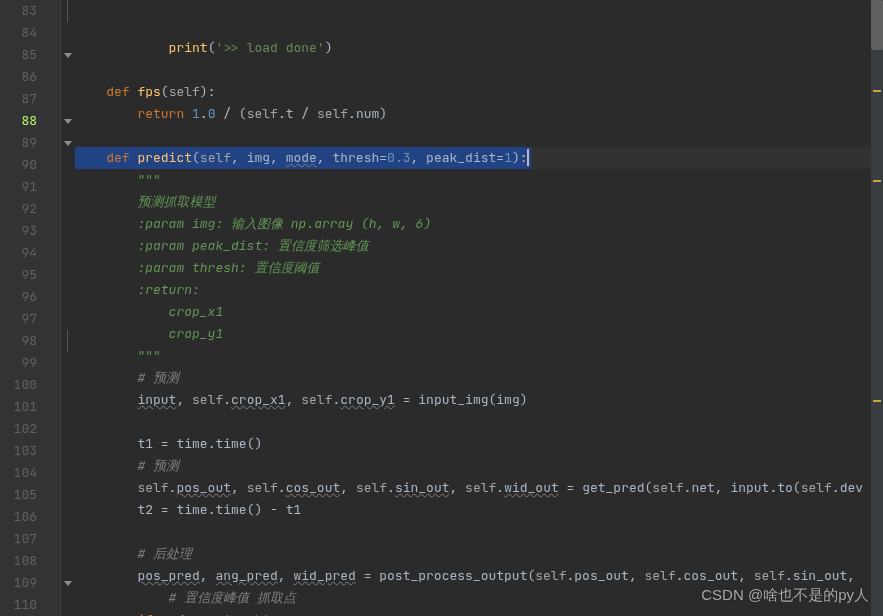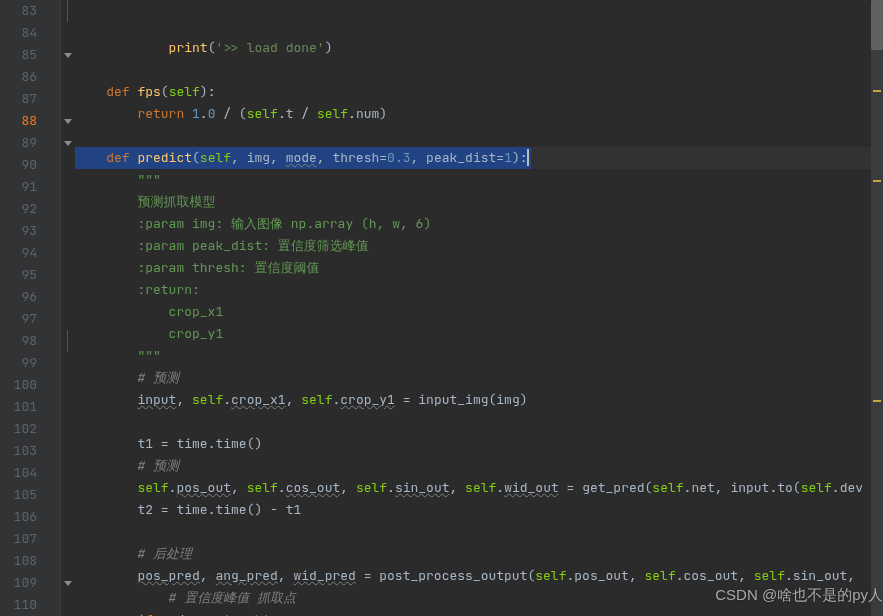--- a/index.html
+++ b/index.html
@@ -36,33 +36,33 @@
   .fold div { height:22px; position:relative; }
   .fold .d { position:absolute; left:3px; top:7px; width:8px; height:8px; }
   .fold .d::before { content:""; position:absolute; border-left:4px solid transparent; border-right:4px solid transparent; border-top:5px solid #8a8f94; top:2px; left:0; }
   .fold .l { position:absolute; left:6px; top:0; width:1px; height:22px; background:#555; }
   .code { flex:1; overflow:hidden;margin-top:37px; }
   .code .row { height:22px; white-space:pre; padding-left:0; }
   .hl { background:#214283; display:inline-block; padding-right:2px; }
   .code .sel-row { background:#323232; }
   .kw { color:#cc7832; }
   .fn { color:#ffc66d; }
-  .self { color:#84cc16; }
+  .self { color:#a3a3a3; }
   .num { color:#6897bb; }
   .str { color:#6a8759; }
   .op { color:#a9b7c6; }
   .cm { color:#808080; font-style:italic; }
-  .doc { color:#629755; }
+  .doc { color:#629755; font-style:italic; }
   .docq { color:#629755; }
   .warn { text-decoration:underline wavy #808080; text-decoration-thickness:1px; }
   .p { color:#a9b7c6; }
   .caret { border-right:2px solid #bbb; margin-left:-1px; }
   .watermark {
     position:absolute;
-    right:0;
+    right:14px;
     bottom:10px;
     color:#dcdcdc;
     opacity:.7;
     font-family:sans-serif;
     font-size:15px;
     text-shadow:0 0 2px rgba(0,0,0,.6);
   }
   .scroll {
     position:absolute;
     right:0; top:0;
@@ -81,21 +81,21 @@
 </head>
 <body>
 
 <div class="editor">
   <div class="gutter" id="gutter">
       <div>83</div>
       <div>84</div>
       <div>85</div>
       <div>86</div>
       <div>87</div>
-      <div style="color: #f97316;">88</div>
+      <div style="color: #bef264;">88</div>
       <div>89</div>
       <div>90</div>
       <div>91</div>
       <div>92</div>
       <div>93</div>
       <div>94</div>
       <div>95</div>
       <div>96</div>
       <div>97</div>
       <div>98</div>

